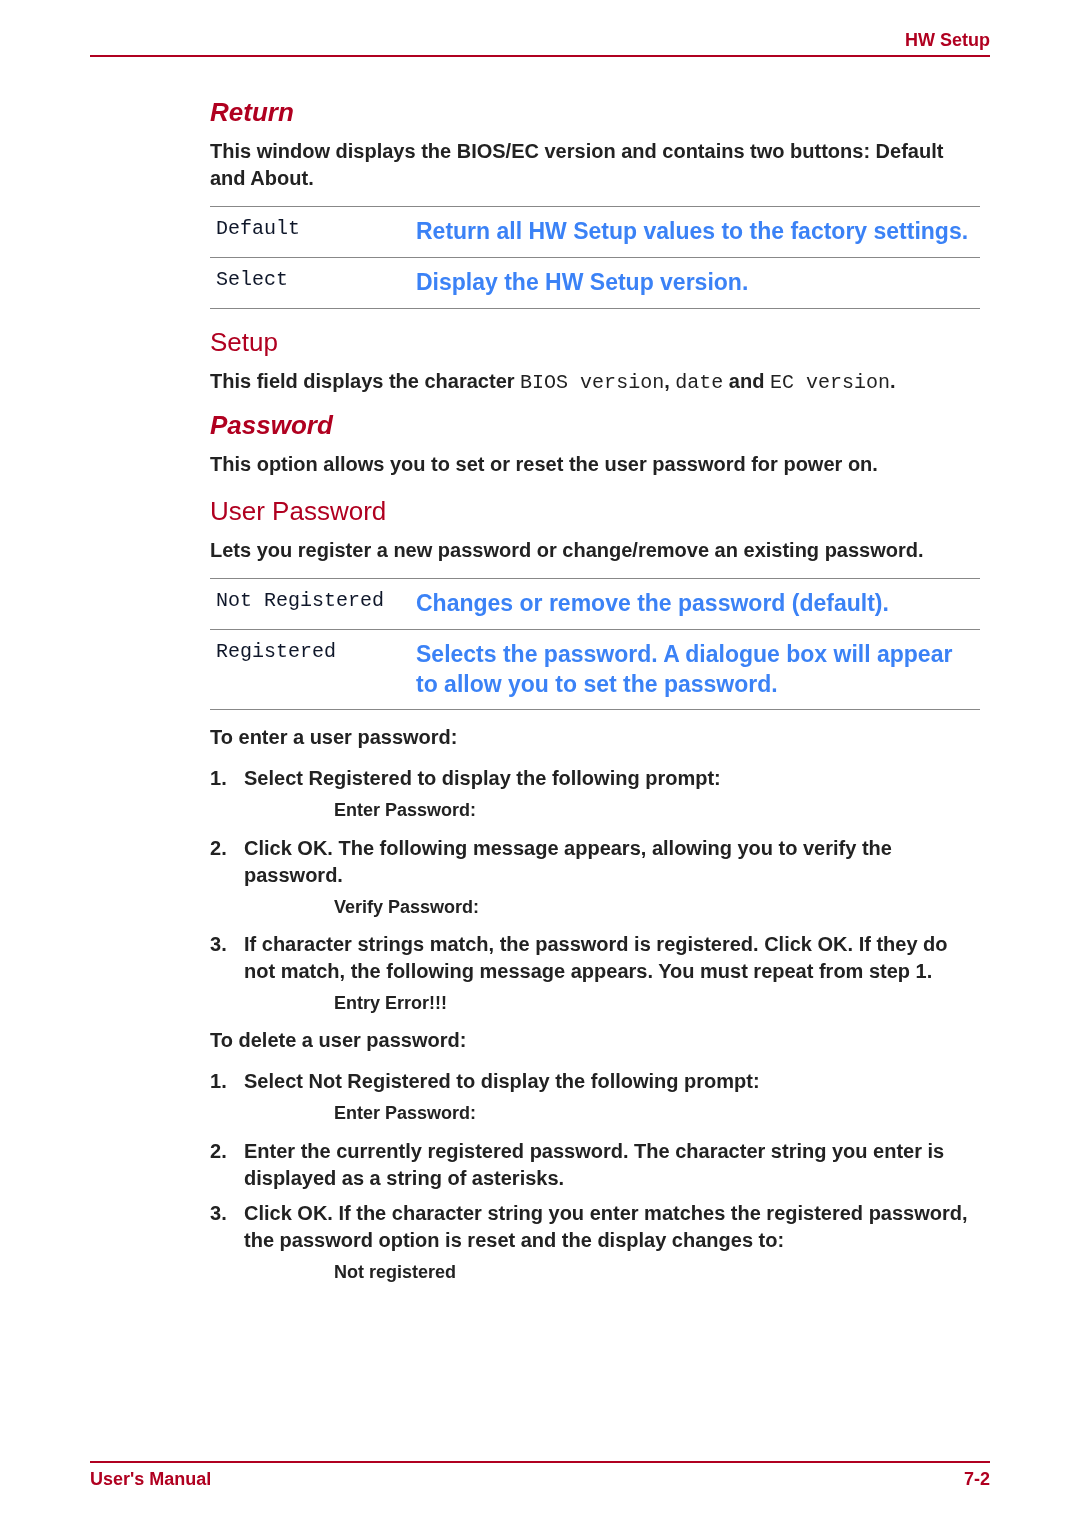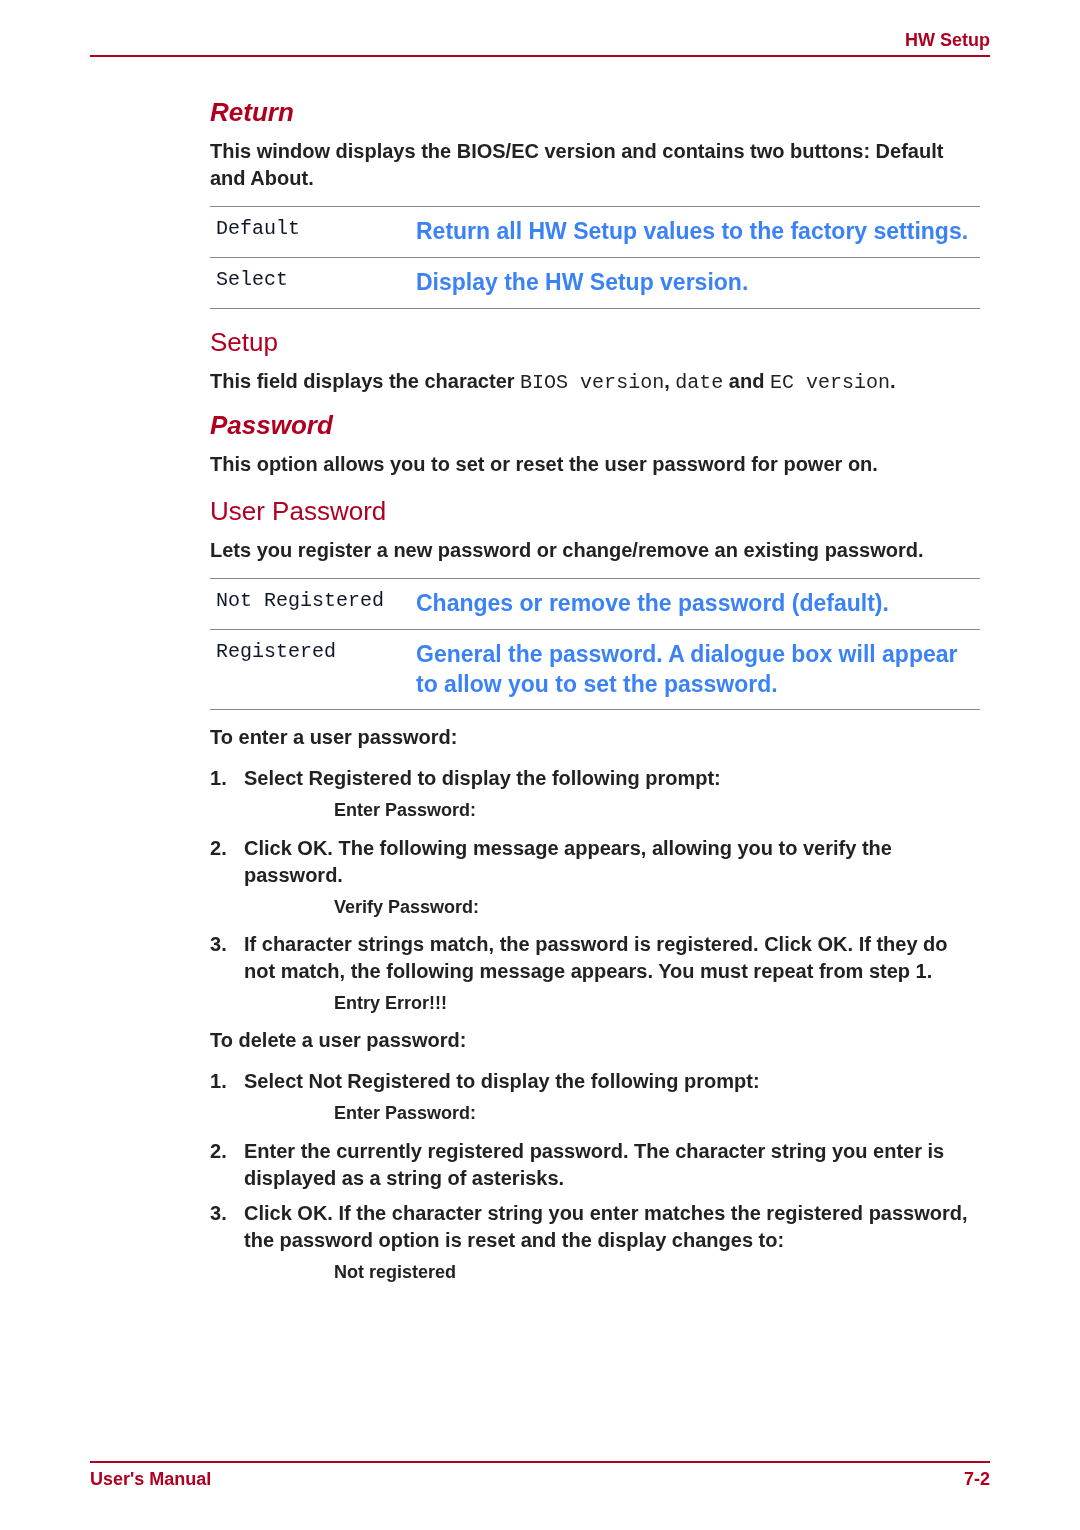--- a/index.html
+++ b/index.html
@@ -160,21 +160,21 @@
     <div class="body-text">Lets you register a new password or change/remove an existing password.</div>
 
     <table class="tbl">
       <tbody>
           <tr>
         <td class="td-key">Not Registered</td>
         <td class="td-val">Changes or remove the password (default).</td>
       </tr>
       <tr>
         <td class="td-key">Registered</td>
-        <td class="td-val">General the password. A dialogue box will appear to allow you to set the password.</td>
+        <td class="td-val">Selects the password. A dialogue box will appear to allow you to set the password.</td>
       </tr>
     </tbody>
       </table>
 
     <div class="body-text">To enter a user password:</div>
 
     <ol class="ol">
       <li>
         <span>Select </span><span>Registered</span><span> to display the following prompt:</span>
         <div class="sub-indent">Enter Password:</div>

